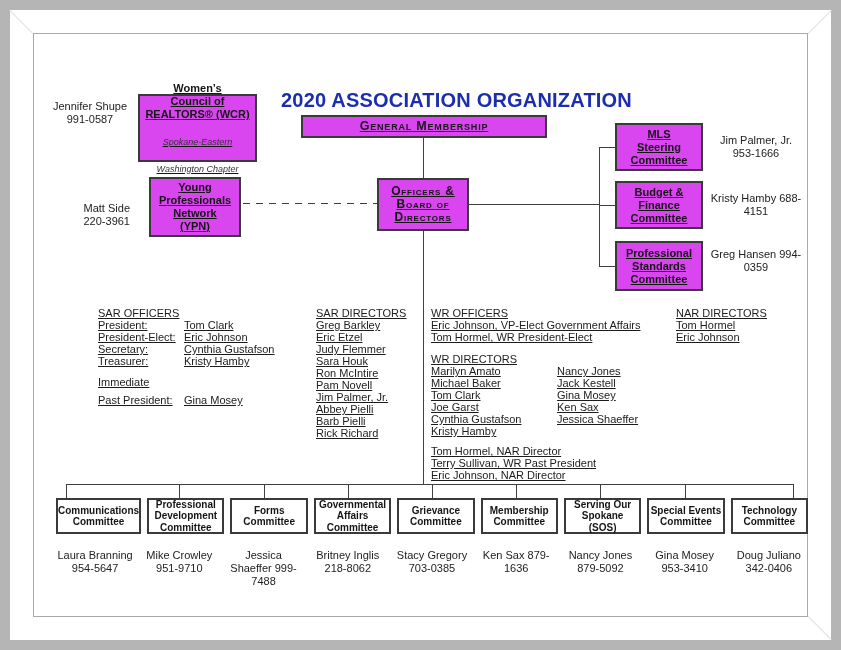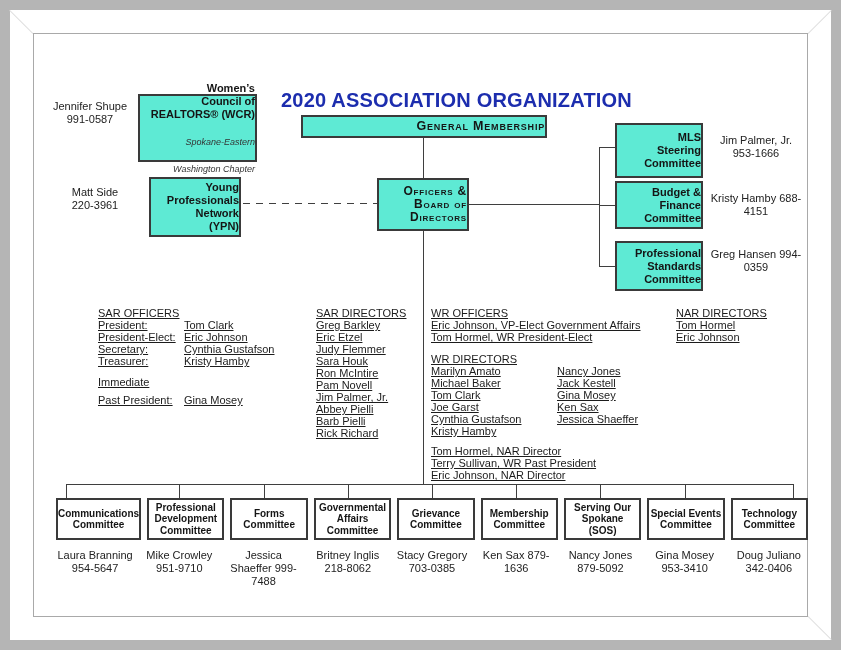--- a/index.html
+++ b/index.html
@@ -17,23 +17,23 @@
   .mitre.tr{right:10px;top:10px;transform-origin:100% 0;transform:rotate(-45deg);}
   .mitre.br{right:10px;bottom:10px;transform-origin:100% 100%;transform:rotate(45deg);}
   .page{position:absolute;left:33px;top:33px;width:773px;height:582px;background:#fff;border:1px solid #a9a9a9;}
 
   .title{
     position:absolute;left:0;right:0;top:21px;padding-left:72px;
     text-align:center;font-size:20px;font-weight:bold;color:#1c2dae;letter-spacing:0.2px;margin-top:34px;
   }
 
   .obox{
-    position:absolute;box-sizing:border-box;border:2px solid #3a3a3a;background:#5eead4;
-    display:flex;flex-direction:column;align-items:flex-end;justify-content:center;
-    text-align:center;font-weight:bold;font-size:11px;line-height:13px;color:#151515;
+    position:absolute;box-sizing:border-box;border:2px solid #3a3a3a;background:#d946ef;
+    display:flex;flex-direction:column;align-items:center;justify-content:center;
+    text-align:center;font-weight:bold;font-size:11px;line-height:13px;color:#151515;text-decoration:underline;
   }
   .obox .bl{display:block;}
   .bl:empty{display:none;}
   .sc{font-variant:small-caps;letter-spacing:0.8px;font-size:12.5px;}
   .sub{font-style:italic;font-weight:normal;font-size:9px;line-height:10.5px;color:#333;margin-top:16px;}
 
   .contact{
     position:absolute;text-align:center;font-size:11px;line-height:13px;color:#222;
   }
 
@@ -45,21 +45,21 @@
     background:repeating-linear-gradient(90deg,#3f3f3f 0 7px,transparent 7px 13px);
   }
 
   .list{position:absolute;font-size:11px;line-height:12px;color:#1c1c1c;text-decoration:underline;}
   .list .hd{text-decoration:underline;}
   .grid2{display:grid;grid-template-columns:84px auto;column-gap:2px;}
   .cols{display:grid;grid-template-columns:110px auto;column-gap:16px;}
   .sp9{height:9px;} .sp6{height:6px;} .sp8{height:8px;} .sp10{height:10px;}
 
   .comm-row{
-    position:absolute;left:22px;top:464px;width:752px;height:42px;
+    position:absolute;left:22px;top:464px;width:752px;height:36px;
     display:flex;gap:6px;
   }
   .comm-box{
     flex:1 1 0;box-sizing:border-box;border:2px solid #3a3a3a;background:#fff;
     display:flex;flex-direction:column;align-items:center;justify-content:center;
     text-align:center;font-weight:bold;font-size:10px;line-height:11.5px;color:#151515;
   }
   .chair-row{
     position:absolute;left:22px;top:515px;width:752px;
     display:flex;gap:6px;
@@ -90,38 +90,38 @@
     <span class="bl">Council of</span>
     <span class="bl">REALTORS® (WCR)</span>
     <span class="bl sub">Spokane-Eastern</span>
     <span class="bl sub">Washington Chapter</span>
   </div>
 
   <div class="obox sc" style="left:267px;top:81px;width:246px;height:23px;border-width:2px;">
     <span class="bl">General Membership</span>
   </div>
 
-  <div class="contact" style="left:26px;top:152px;width:70px;">
+  <div class="contact" style="left:26px;top:168px;width:70px;text-align:right;">
     <span class="bl">Matt Side</span>
     <span class="bl">220-3961</span>
   </div>
   <div class="obox" style="left:115px;top:143px;width:92px;height:60px;">
     <span class="bl">Young</span>
     <span class="bl">Professionals</span>
     <span class="bl">Network</span>
     <span class="bl">(YPN)</span>
   </div>
 
   <div class="obox sc" style="left:343px;top:144px;width:92px;height:53px;font-size:12px;line-height:13px;">
     <span class="bl">Officers &amp;</span>
     <span class="bl">Board of</span>
     <span class="bl">Directors</span>
   </div>
 
-  <div class="obox" style="left:581px;top:89px;width:88px;height:55px;">
+  <div class="obox" style="left:581px;top:89px;width:88px;height:48px;">
     <span class="bl">MLS</span>
     <span class="bl">Steering</span>
     <span class="bl">Committee</span>
   </div>
   <div class="contact" style="left:676px;top:100px;width:92px;">
     <span class="bl">Jim Palmer, Jr.</span>
     <span class="bl">953-1666</span>
   </div>
 
   <div class="obox" style="left:581px;top:147px;width:88px;height:48px;">

